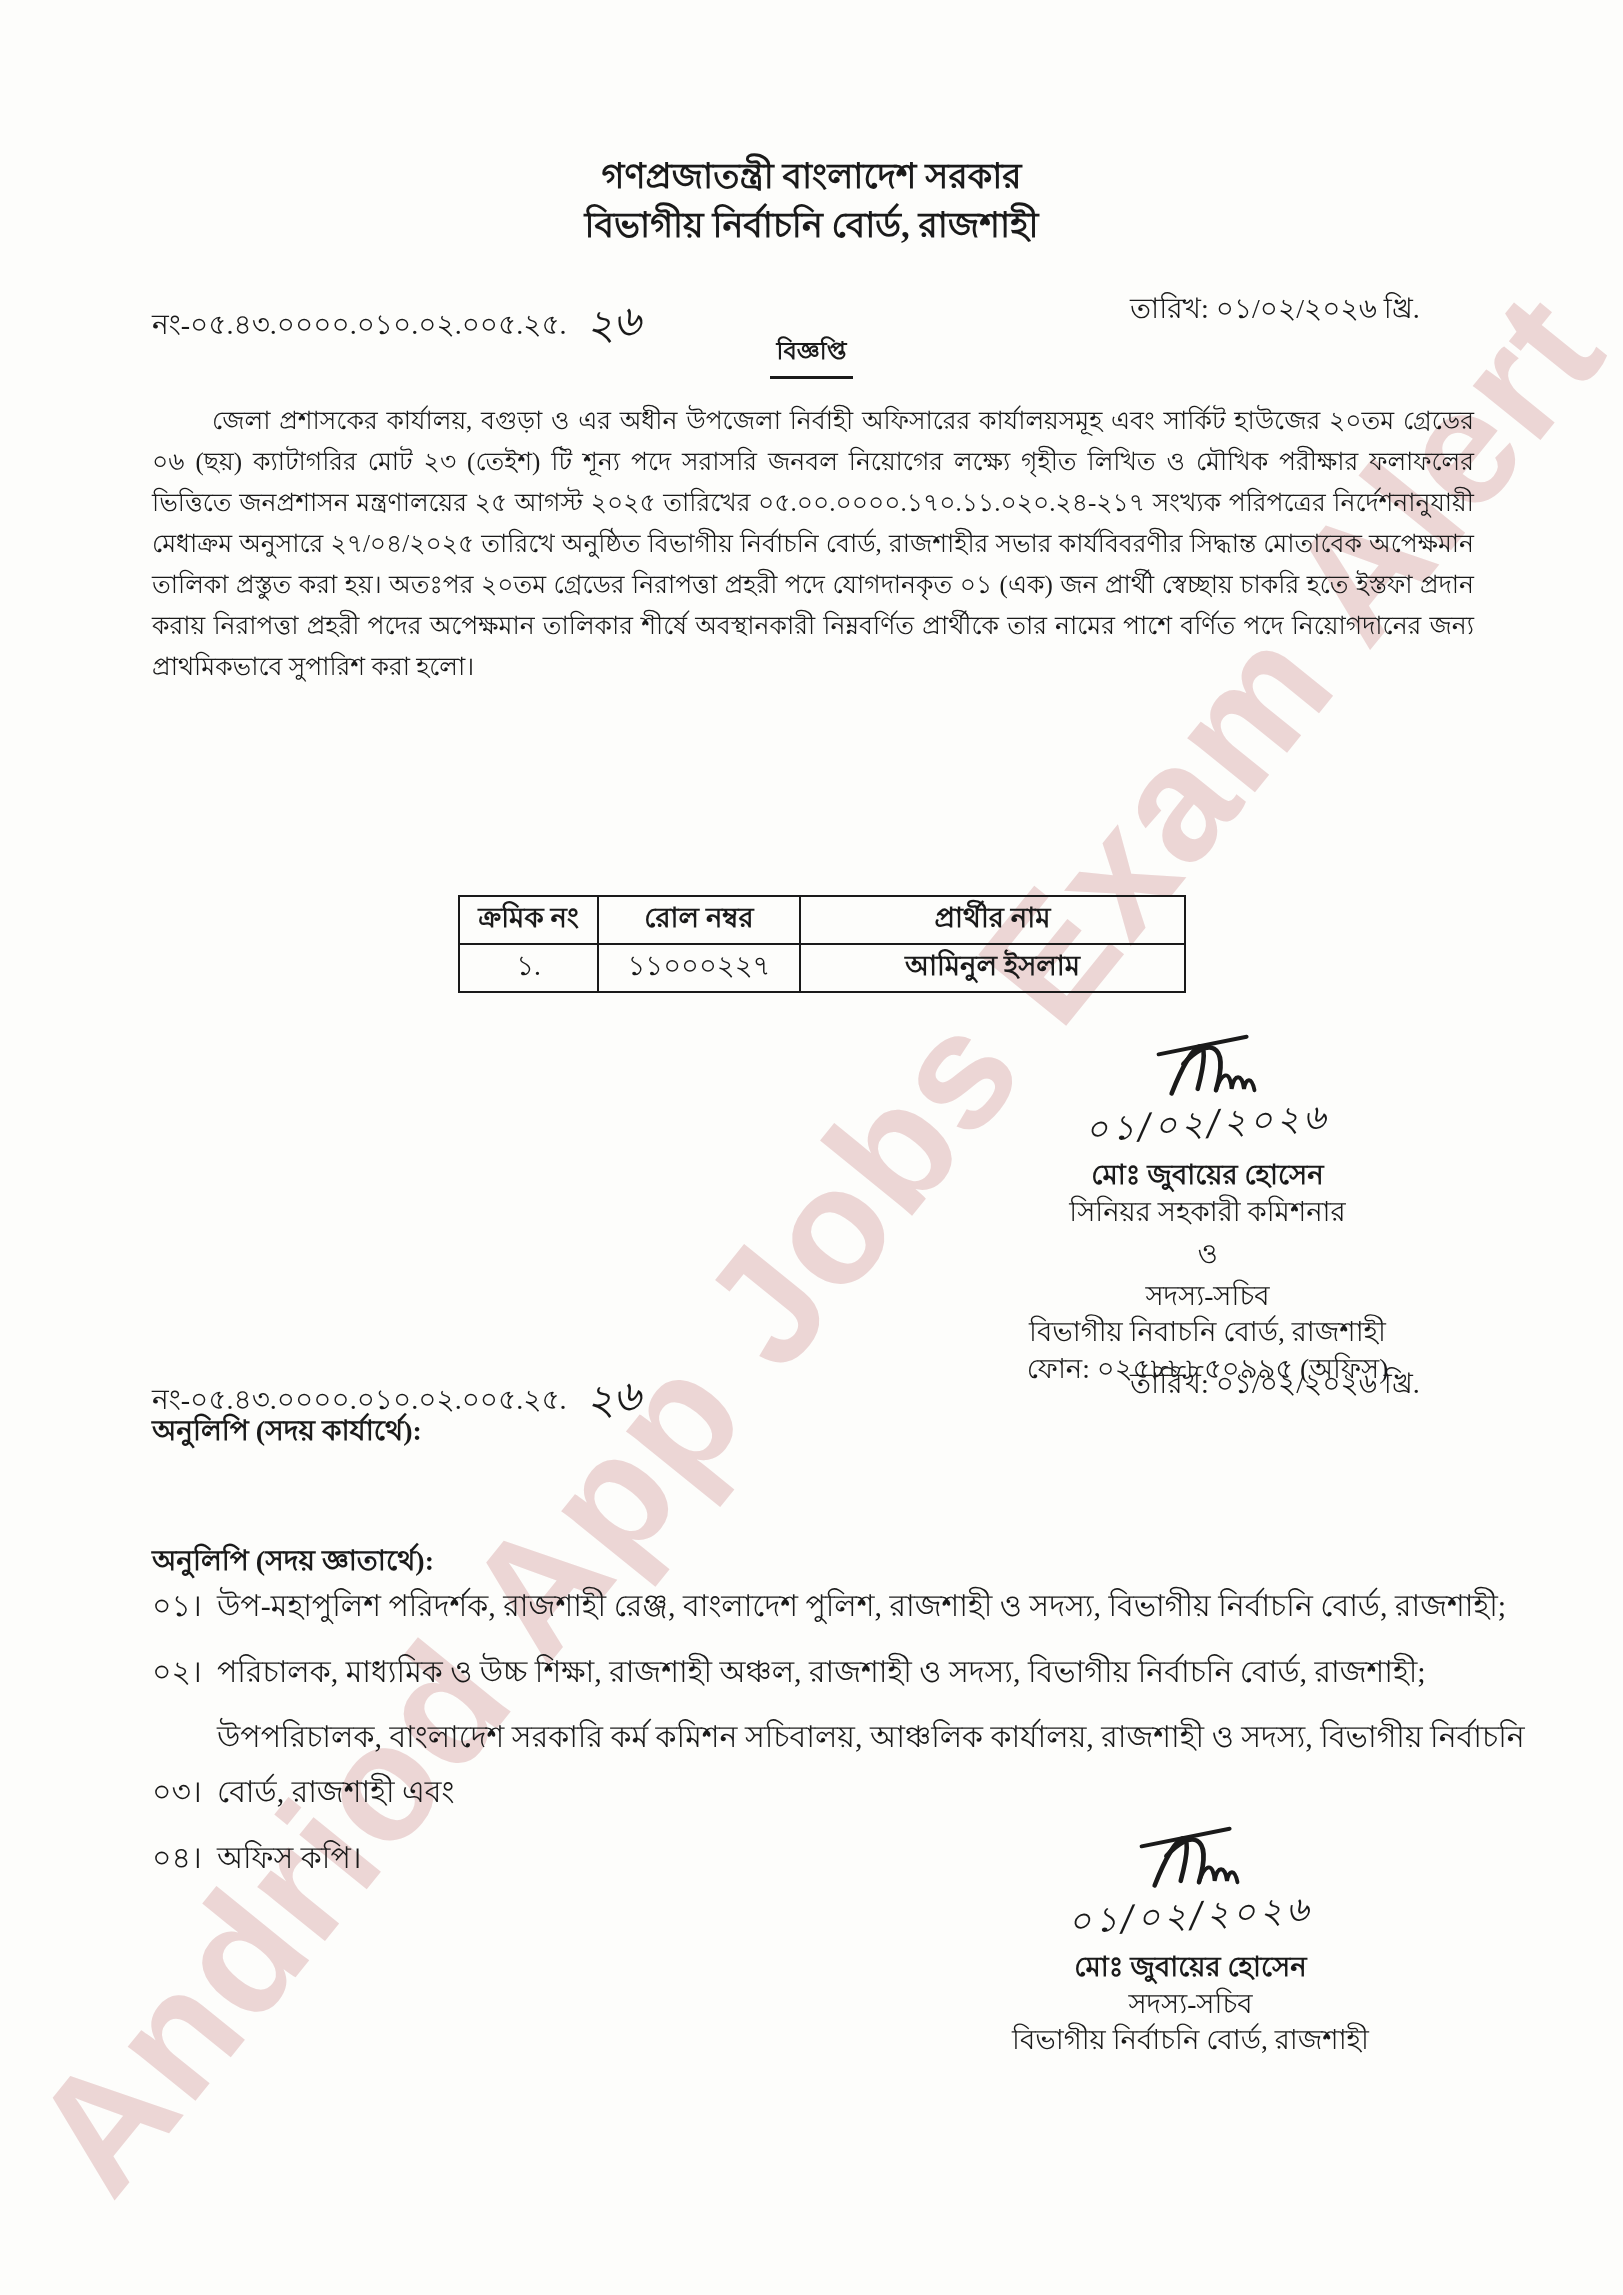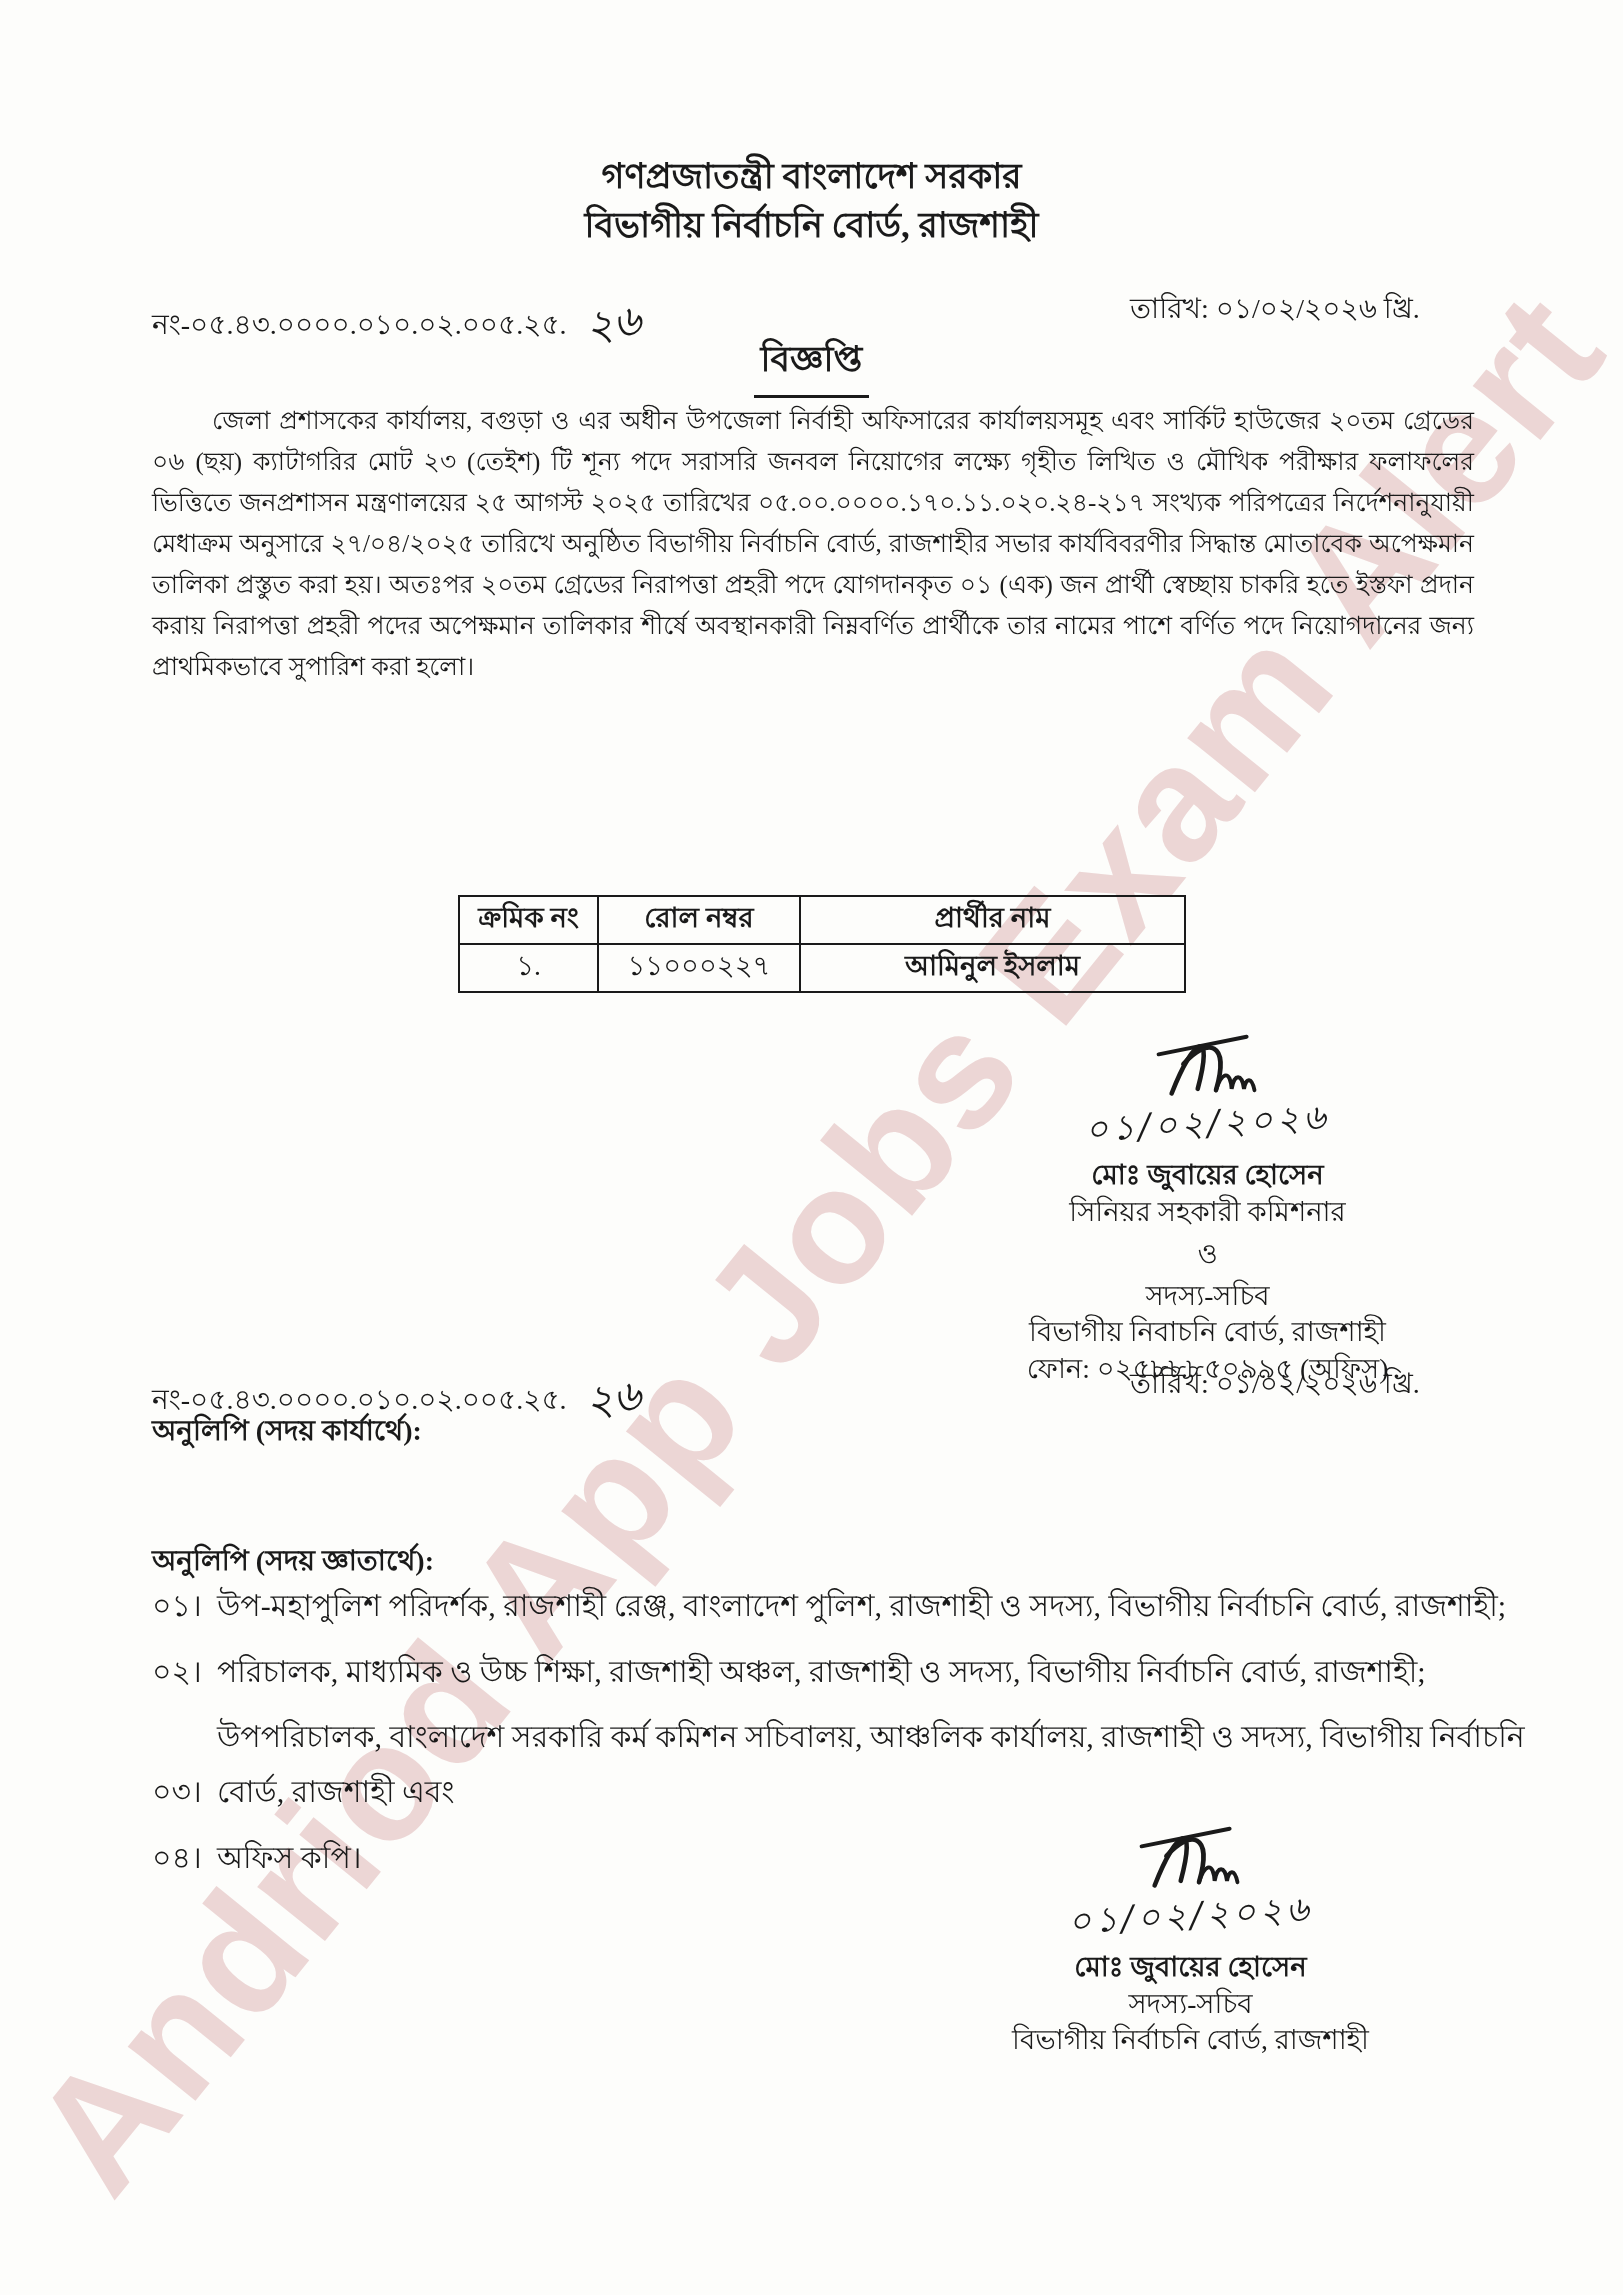--- a/index.html
+++ b/index.html
@@ -31,21 +31,21 @@
     display:inline-block;font-size:43px;font-style:italic;
     transform:rotate(-8deg) translateY(3.9px);margin-left:11.8px;
     font-family:"DejaVu Serif", serif;
   }
   .memo-date{position:absolute;left:978px;top:0;}
   
   .doc-title{
     position:absolute;top:332px;left:0;width:100%;text-align:center;
   }
   .doc-title span{
-    display:inline-block;font-size:35px;font-weight:bold;
+    display:inline-block;font-size:24px;font-weight:bold;
     border-bottom:3.3px solid #1a1a1a;padding:0 6.5px 3.9px 6.5px;
   }
   
   .para{
     position:absolute;left:152px;width:1322px;
     font-size:25px;line-height:41px;text-align:justify;
   }
   .para1{top:400px;text-indent:60px;}
   .para2{top:730px;}
   

